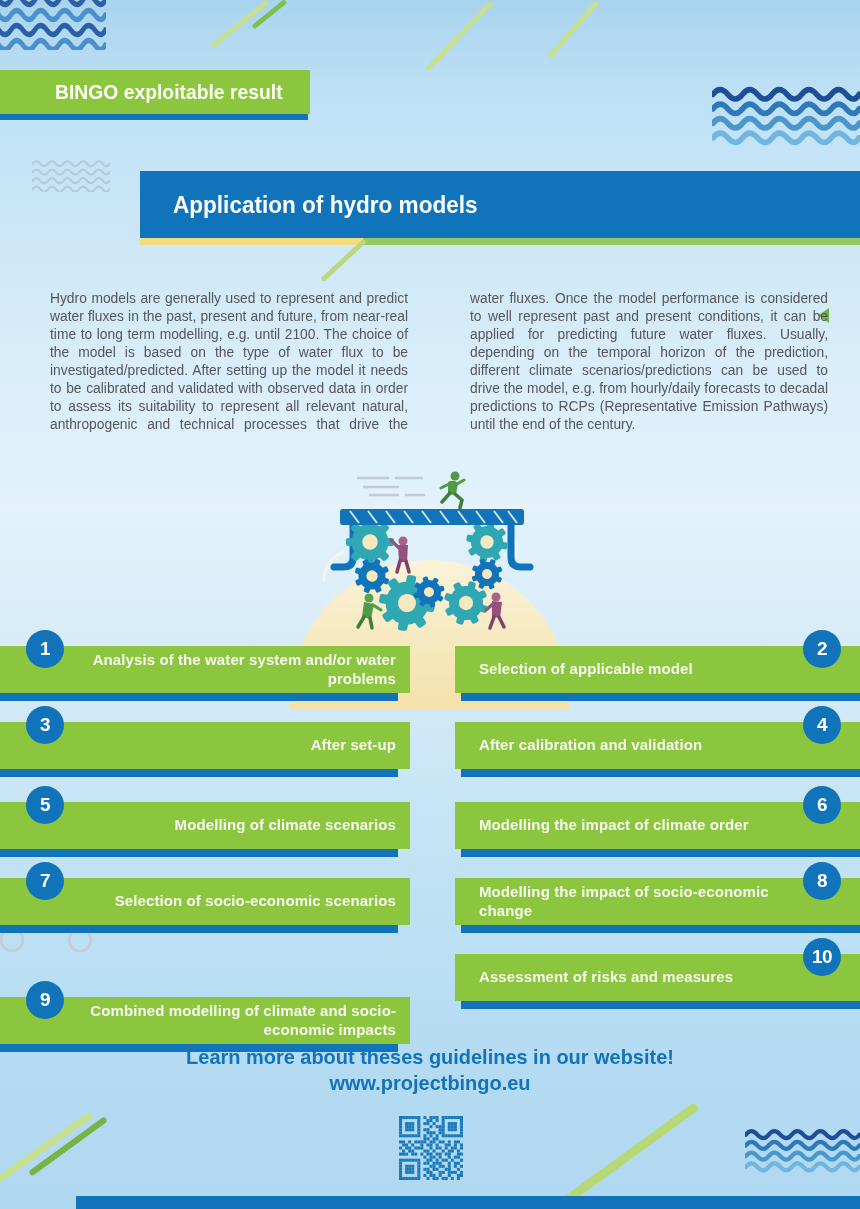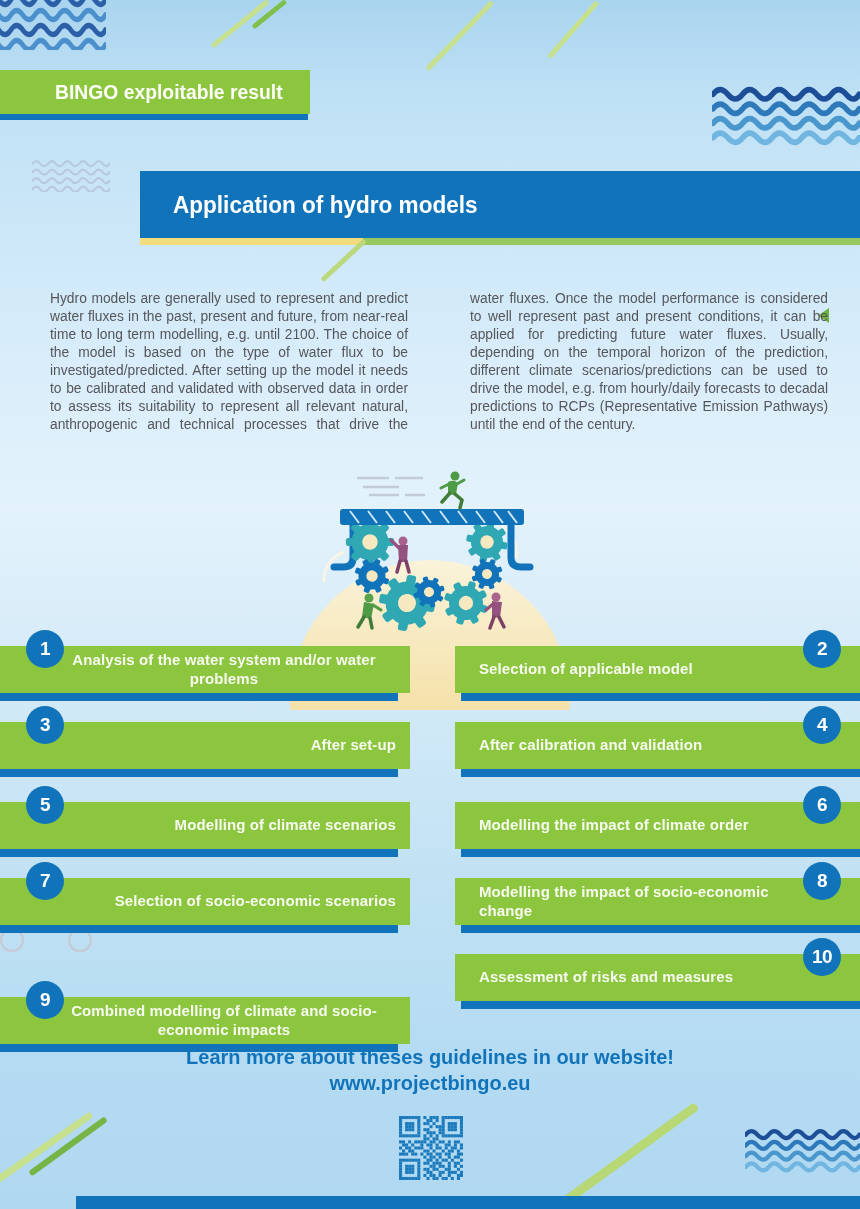--- a/index.html
+++ b/index.html
@@ -18,21 +18,21 @@
   .title-underline-yellow{left:140px;top:238px;width:223px;height:7px;background:#f2dc7e;z-index:2;}
   .title-underline-green{left:363px;top:238px;right:0;height:7px;background:#97c862;z-index:2;}
   
   .intro-col{position:absolute;top:290px;width:358px;font-size:13.8px;line-height:18px;color:#55565a;text-align:justify;z-index:2;}
   .intro-left{left:50px;text-align-last:justify;}
   .intro-right{left:432px;margin-left:38px;}
   
   .step{position:absolute;height:47px;z-index:2;}
   .step .bar{position:absolute;left:0;right:0;top:0;bottom:0;background:#8cc63f;display:flex;align-items:center;box-sizing:border-box;}
   .step.left{left:0;width:410px;}
-  .step.left .bar{justify-content:flex-end;padding:0 14px 0 52px;text-align:center;}
+  .step.left .bar{justify-content:flex-end;padding:0 14px 0 52px;text-align:right;}
   .step.right{left:455px;width:405px;}
   .step.right .bar{justify-content:flex-start;padding:0 40px 0 24px;text-align:left;}
   .bar-label{font-size:15px;font-weight:bold;color:#f7faef;line-height:18.5px;letter-spacing:.1px;}
   .step .shadow{position:absolute;top:47px;height:8px;background:#1173b9;}
   .step.left .shadow{left:0;right:12px;}
   .step.right .shadow{left:6px;right:0;}
   .badge{position:absolute;width:38px;height:38px;border-radius:50%;background:#1173b9;color:#fff;font-weight:bold;font-size:19px;display:flex;align-items:center;justify-content:center;z-index:4;letter-spacing:-.5px;}
   .step.left .badge{left:26px;top:-16px;}
   .step.right .badge{right:19px;top:-16px;}
   

